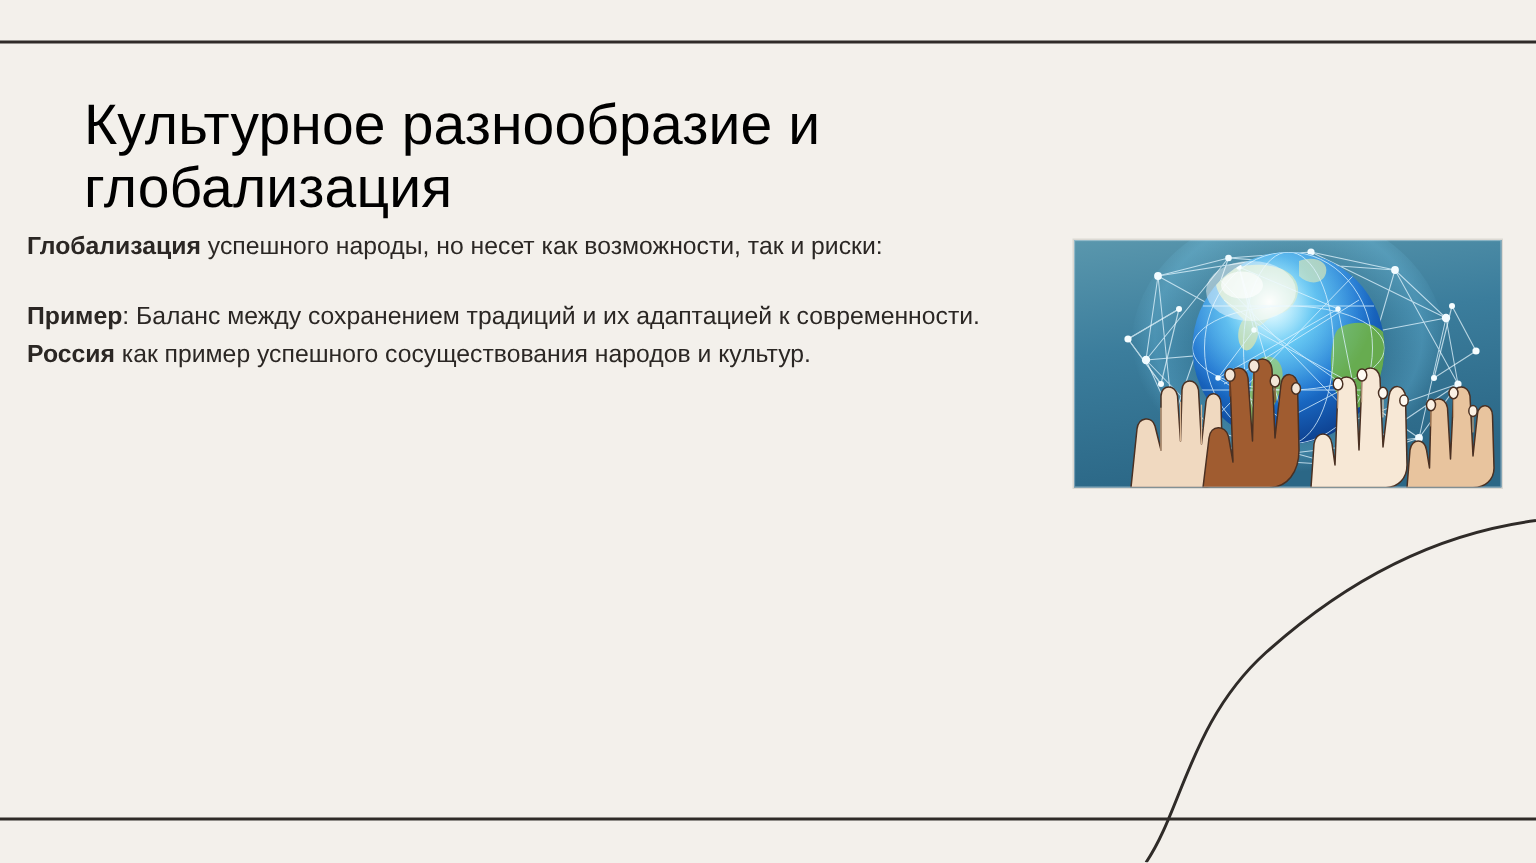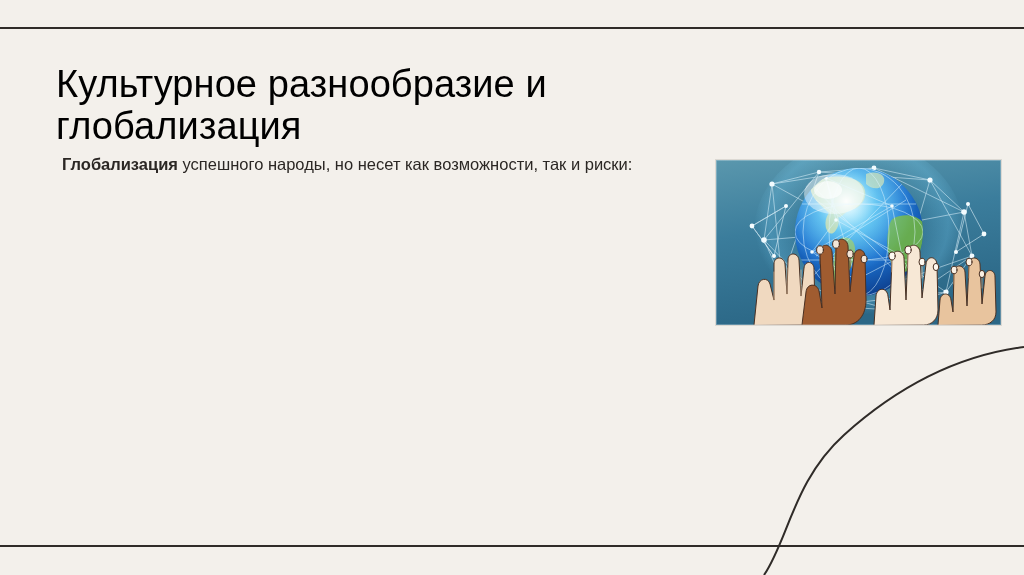--- a/index.html
+++ b/index.html
@@ -75,21 +75,20 @@
     margin: 0 0 21px 0;
   }
   .para:last-child {
     margin-bottom: 0;
   }
   .para.tight {
     margin-bottom: 0;
   }
   .b {
     font-weight: bold;
-    margin-left: 44px;
   }
 
   
   .picture {
     position: absolute;
     left: 716px;
     top: 160px;
     width: 285px;
     height: 165px;
     overflow: hidden;
@@ -112,20 +111,23 @@
   <h1 class="title">Культурное разнообразие и глобализация</h1>
 
   <div class="body-col">
 
     <p class="para">
       <span class="b">Глобализация</span><span> успешного народы, но несет как возможности, так и риски:</span>
     </p>
 
 
 
+    <p class="para">
+      <span class="b">Пример</span><span>: Баланс между сохранением традиций и их адаптацией к современности. </span><span class="b">Россия</span><span> как пример успешного сосуществования народов и культур.</span>
+    </p>
 
   </div>
 
   <div class="picture">
     <svg class="pic-svg" viewBox="0 0 285 165">
       <defs>
         <linearGradient id="bgGrad" x1="0" y1="0" x2="0.25" y2="1">
           <stop offset="0%" stop-color="#5a97ad"></stop>
           <stop offset="45%" stop-color="#3b7d9c"></stop>
           <stop offset="100%" stop-color="#2b6786"></stop>

